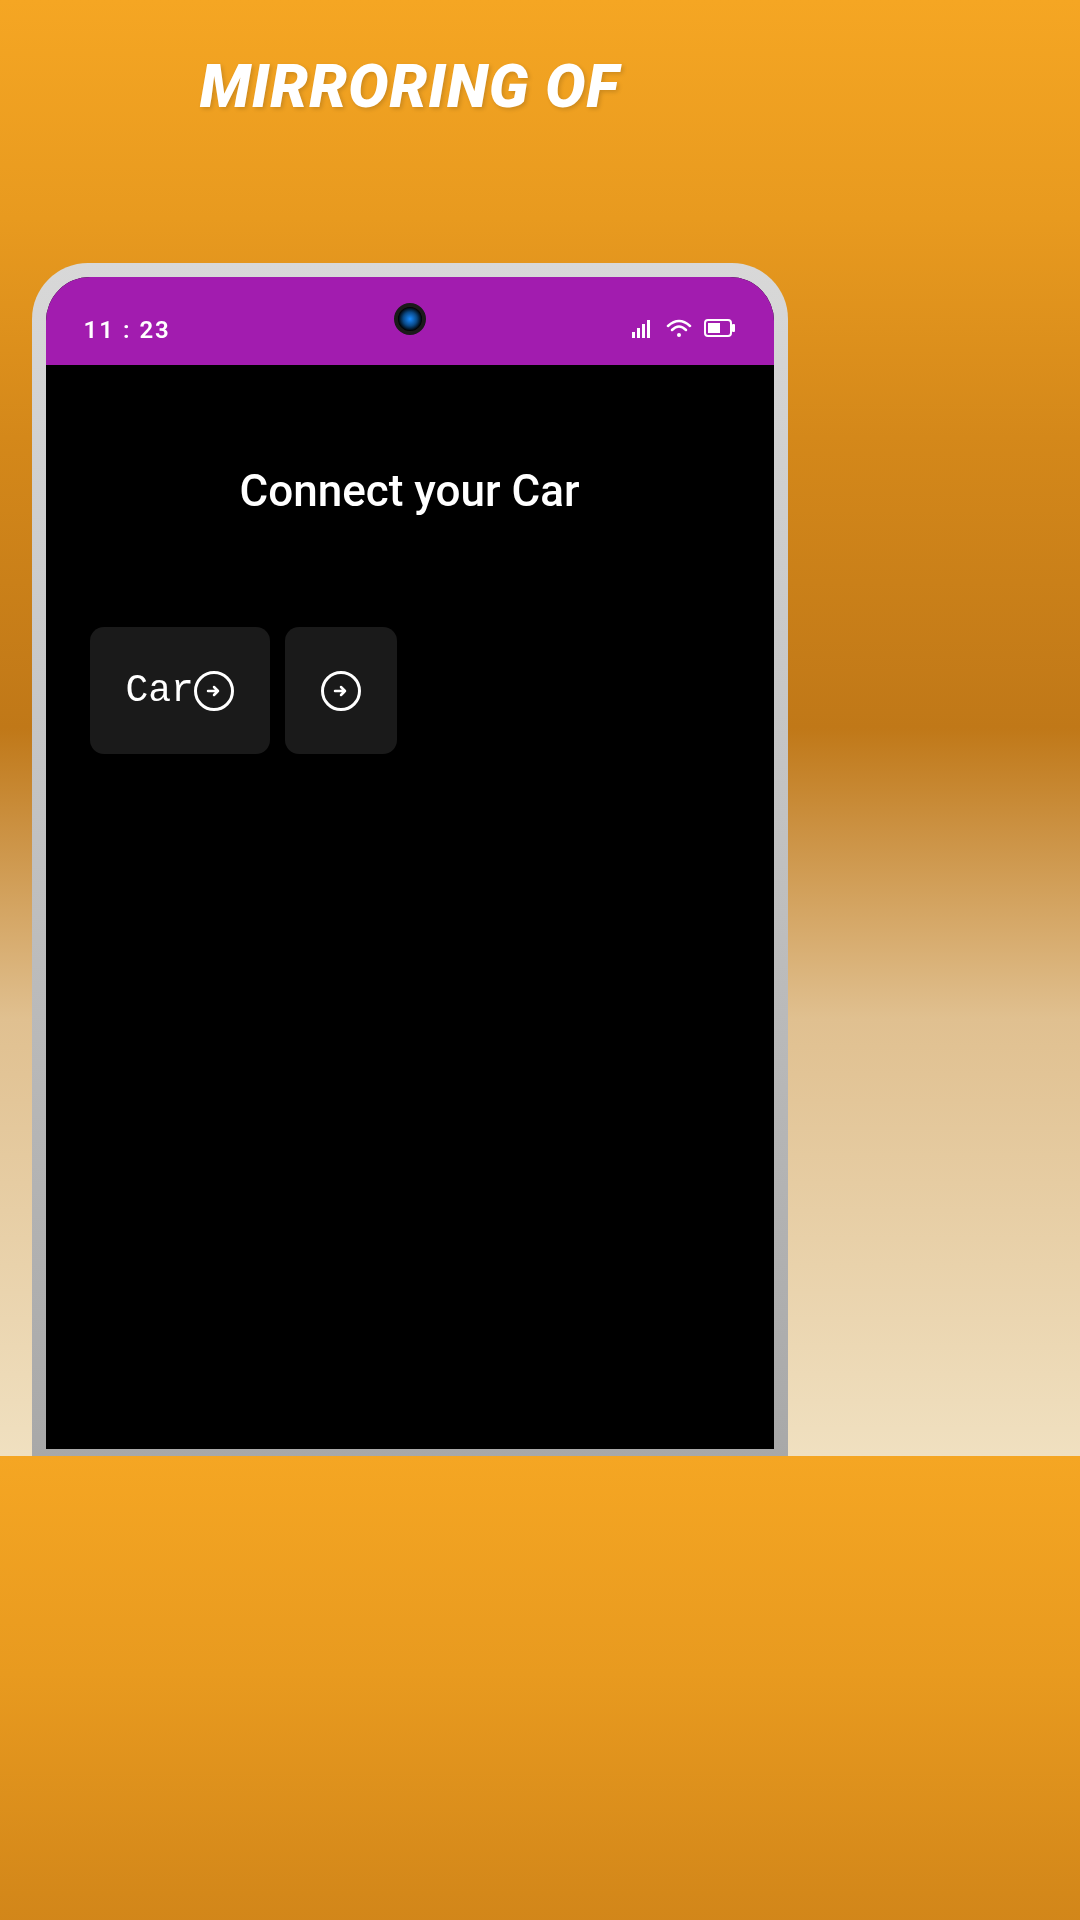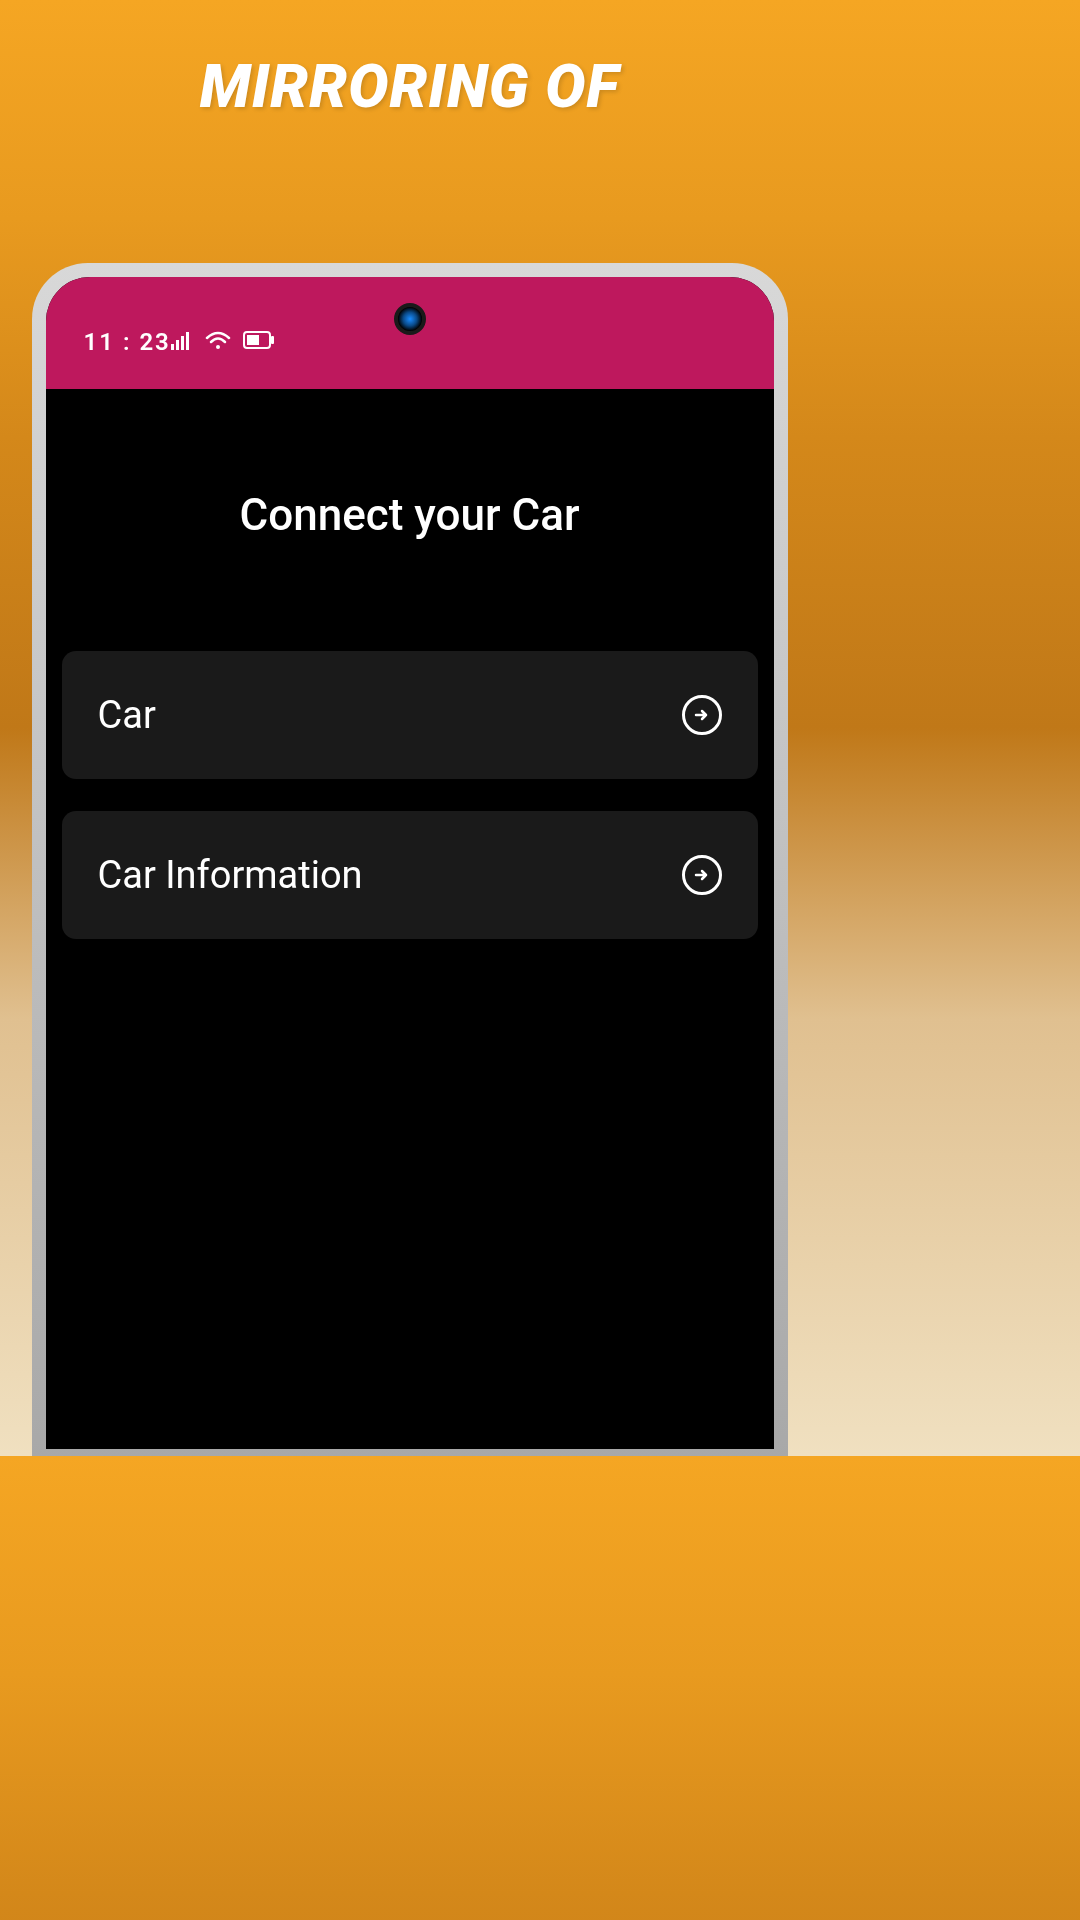--- a/index.html
+++ b/index.html
@@ -51,59 +51,60 @@
       left: 50%;
       transform: translateX(-50%);
       width: 32px;
       height: 32px;
       background: radial-gradient(circle, #1a8cff 0%, #0a4a88 40%, #000 70%);
       border-radius: 50%;
       z-index: 100;
       border: 4px solid #1a1a1a;
     }
     .status-bar {
-      height: 112px;
-      background: #be185d;
+      height: 88px;
+      background: #a21caf;
       display: flex;
       align-items: center;
-      justify-content: flex-start;
+      justify-content: space-between;
       padding: 0 38px;
       padding-top: 18px;
     }
     .status-time {
       color: #fff;
       font-size: 24px;
       font-weight: 600;
       letter-spacing: 2px;
     }
     .status-icons {
       display: flex;
       align-items: center;
       gap: 12px;
     }
     .signal-icon, .wifi-icon, .battery-icon {
       color: #fff;
     }
     .app-content {
       background: #000;
-      padding: 0 16px;
+      padding: 0 44px;
       height: calc(100% - 86px);
     }
     .app-title {
       color: #fff;
       text-align: center;
       font-size: 44px;
       font-weight: 500;
       padding-top: 100px;
       padding-bottom: 110px;
     }
     .menu-list {
       display: flex;
-      flex-direction: column;
-      gap: 32px;
+      flex-direction: row;
+      gap: 15px;
+      font-family: Liberation Mono, monospace;
     }
     .menu-item {
       background: #1a1a1a;
       border-radius: 14px;
       padding: 42px 36px;
       display: flex;
       align-items: center;
       justify-content: space-between;
       cursor: pointer;
     }
@@ -175,21 +176,20 @@
           <span class="menu-label">Car</span>
           <span class="arrow-icon">
             <svg viewBox="0 0 18 18" fill="none" stroke="#fff" stroke-width="2.5">
               <path d="M3 9 L13 9 M9 5 L13 9 L9 13" stroke-linecap="round" stroke-linejoin="round"></path>
             </svg>
           </span>
         </div>
 
 
         <div class="menu-item">
-          <span class="menu-label">Car Information</span>
           <span class="arrow-icon">
             <svg viewBox="0 0 18 18" fill="none" stroke="#fff" stroke-width="2.5">
               <path d="M3 9 L13 9 M9 5 L13 9 L9 13" stroke-linecap="round" stroke-linejoin="round"></path>
             </svg>
           </span>
         </div>
 
 
       </div>
     </div>

